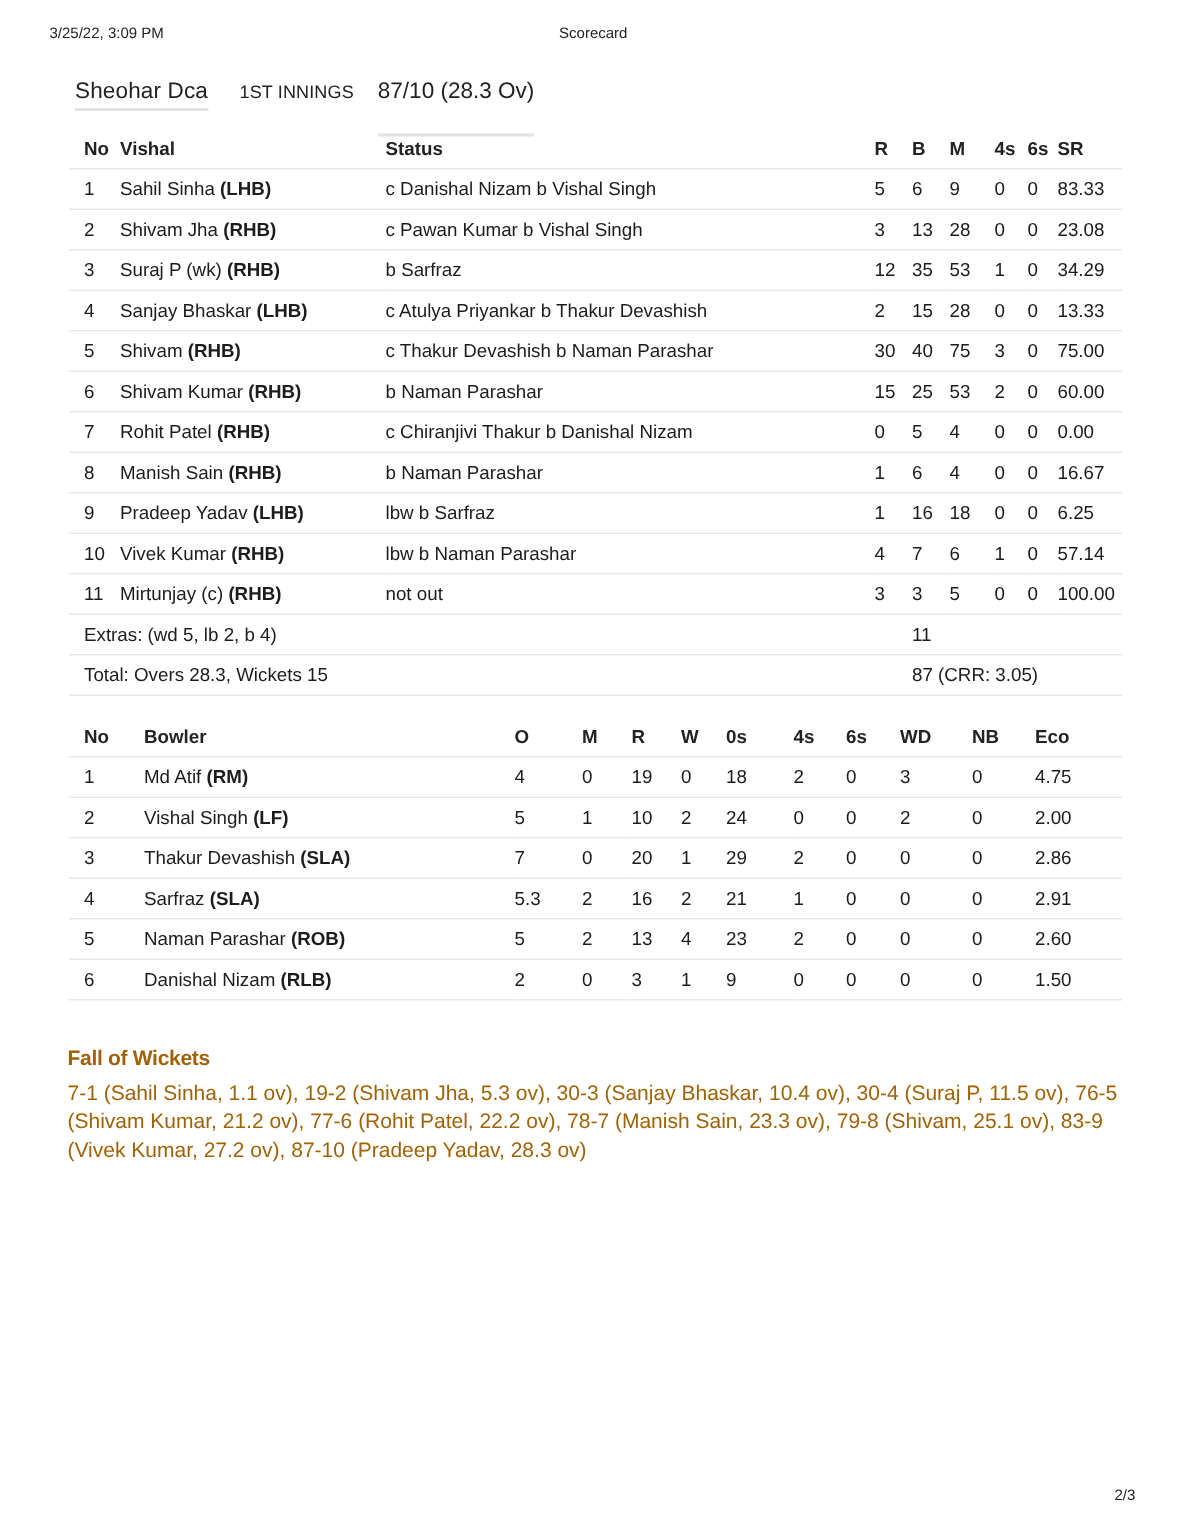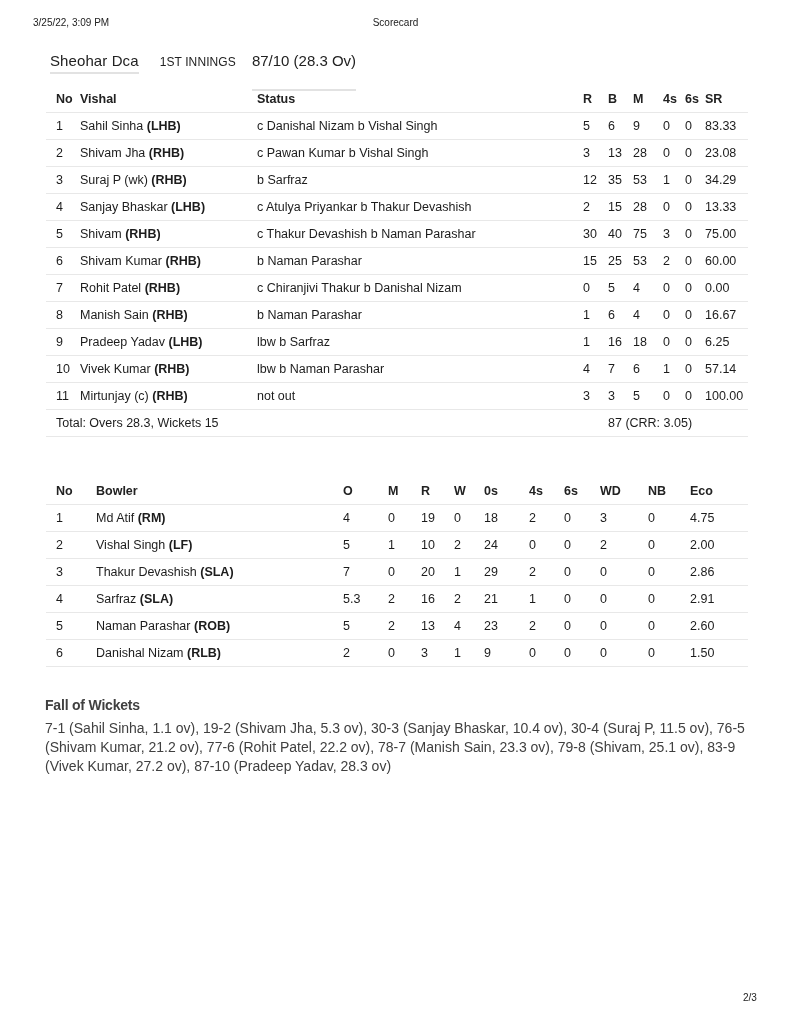--- a/index.html
+++ b/index.html
@@ -42,21 +42,21 @@
     text-align: left; font-weight: normal; white-space: nowrap;
   }
   table.sc th { font-weight: bold; font-size: 12.5px; color: #222; }
   .b-tab { top: 86px; }
   .w-tab { top: 478px; }
   .bold { font-weight: bold; }
   .pl { padding-left: 10px !important; }
 
   .fow {
     position: absolute; left: 45px; top: 697px; width: 720px;
-    font-family: "Liberation Sans", sans-serif; color: #404040;
+    font-family: "Liberation Sans", sans-serif; color: #a16207;
   }
   .fow h3 { margin: 0 0 6px 0; font-size: 14px; font-weight: bold; letter-spacing: -0.2px; }
   .fow p { margin: 0; font-size: 14px; line-height: 19px; }
 </style>
 </head>
 <body>
 
 <div class="print-header">
   <span class="print-date">3/25/22, 3:09 PM</span>
   <span class="print-title">Scorecard</span>
@@ -210,20 +210,24 @@
         <td>not out</td>
         <td>3</td>
         <td>3</td>
         <td>5</td>
         <td>0</td>
         <td>0</td>
         <td>100.00</td>
       </tr>
     </tbody>
   <tbody>
+    <tr>
+      <td colspan="4" class="pl">Extras: (wd 5, lb 2, b 4)</td>
+      <td colspan="5">11</td>
+    </tr>
     <tr>
       <td colspan="4" class="pl">Total: Overs 28.3, Wickets 15</td>
       <td colspan="5">87 (CRR: 3.05)</td>
     </tr>
   </tbody>
 </table>
 
 <table class="sc w-tab">
   <colgroup>
     <col style="width:50px">

